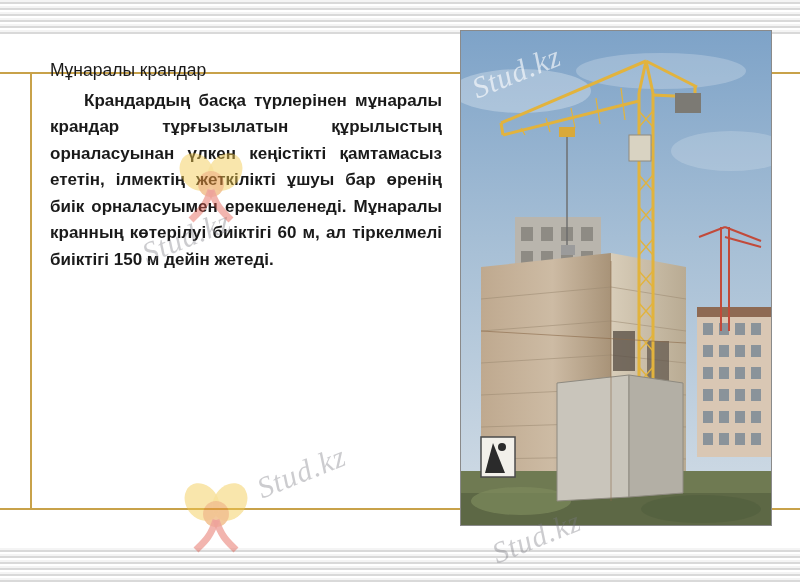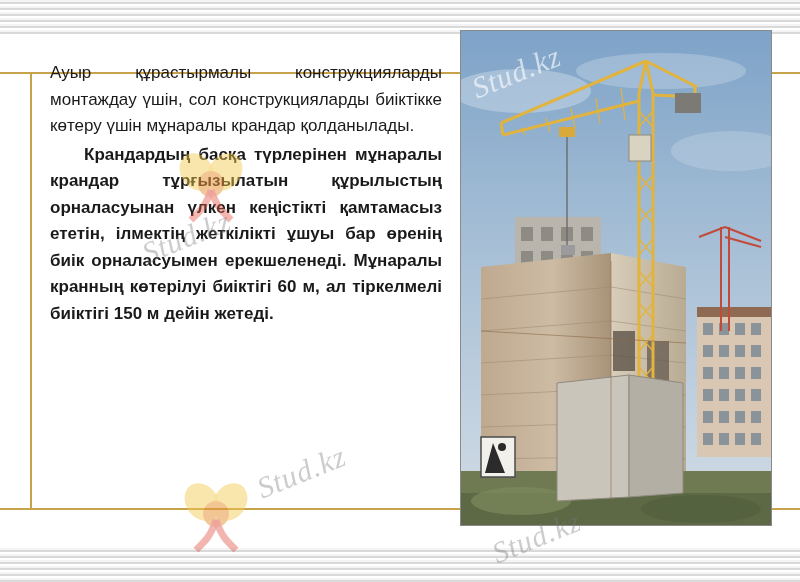--- a/index.html
+++ b/index.html
@@ -139,21 +139,21 @@
 <div id="slide">
 
   <div class="stripe-band stripe-top"></div>
   <div class="stripe-band stripe-bottom"></div>
 
   <div class="gold-rule gold-rule-top"></div>
   <div class="gold-rule gold-rule-bottom"></div>
   <div class="gold-vline gold-vline-left"></div>
 
   <div class="text-block">
-    <p class="para"> Ауыр құрастырмалы конструкцияларды монтаждау үшін, сол конструкцияларды биіктікке көтеру үшін мұнаралы крандар қолданылады.</p>
+    <h1 class="slide-title"> Мұнаралы крандар</h1>
     <p class="para indent">Крандардың басқа түрлерінен мұнаралы крандар тұрғызылатын құрылыстың орналасуынан үлкен кеңістікті қамтамасыз ететін, ілмектің жеткілікті ұшуы бар өренің биік орналасуымен ерекшеленеді. Мұнаралы кранның көтерілуі биіктігі 60 м, ал тіркелмелі биіктігі 150 м дейін жетеді.</p>
   </div>
 
   <div class="photo">
     <svg width="310" height="494" viewBox="0 0 310 494" xmlns="http://www.w3.org/2000/svg" aria-hidden="true">
       <defs>
         <linearGradient id="sky" x1="0" y1="0" x2="0" y2="1">
           <stop offset="0%" stop-color="#7ea3c8"></stop>
           <stop offset="45%" stop-color="#a8c0d6"></stop>
           <stop offset="100%" stop-color="#d3dde6"></stop>

